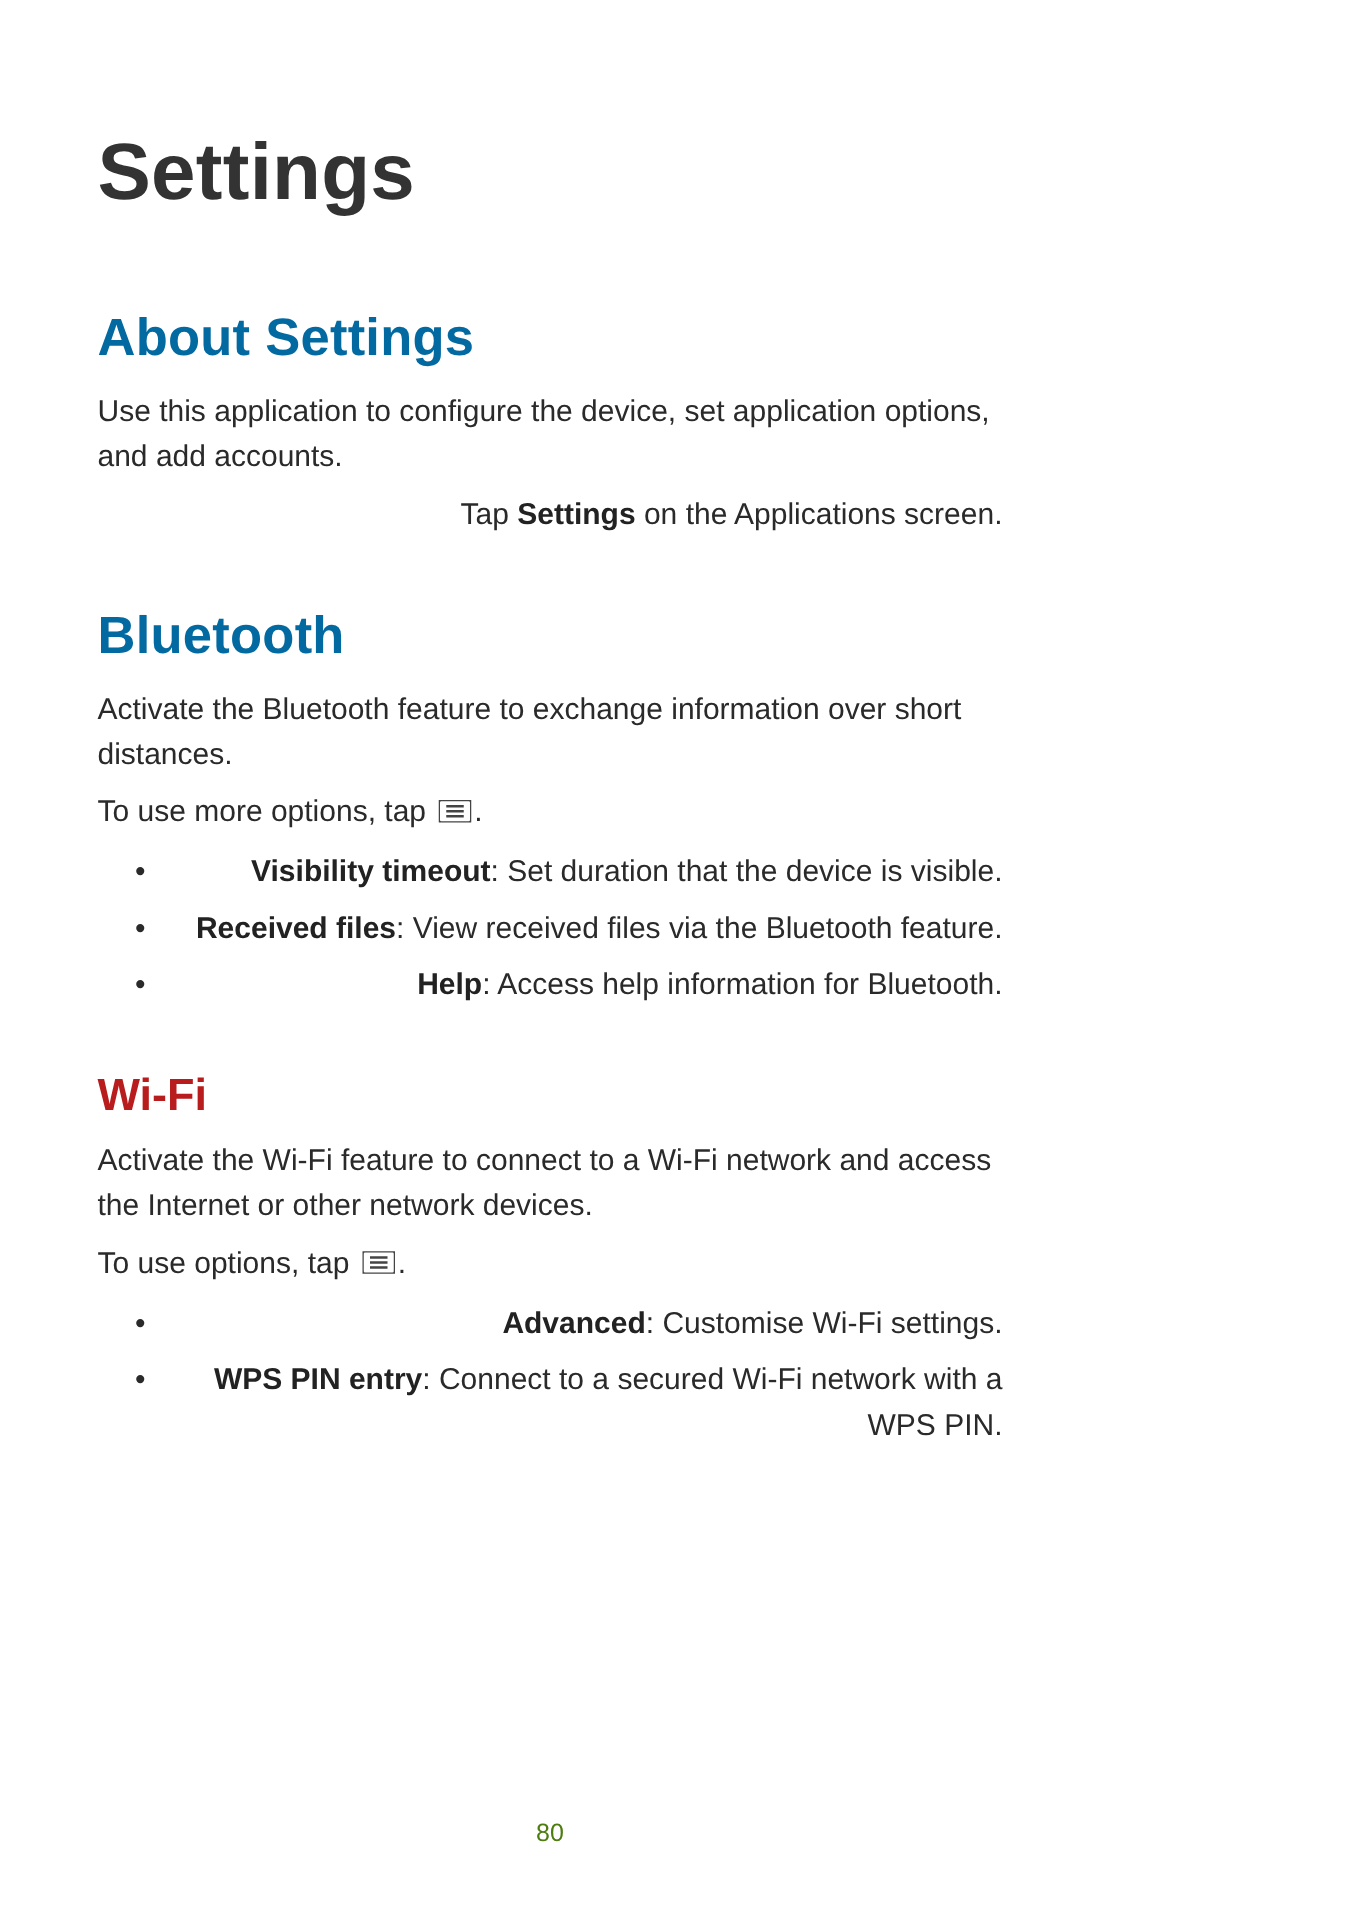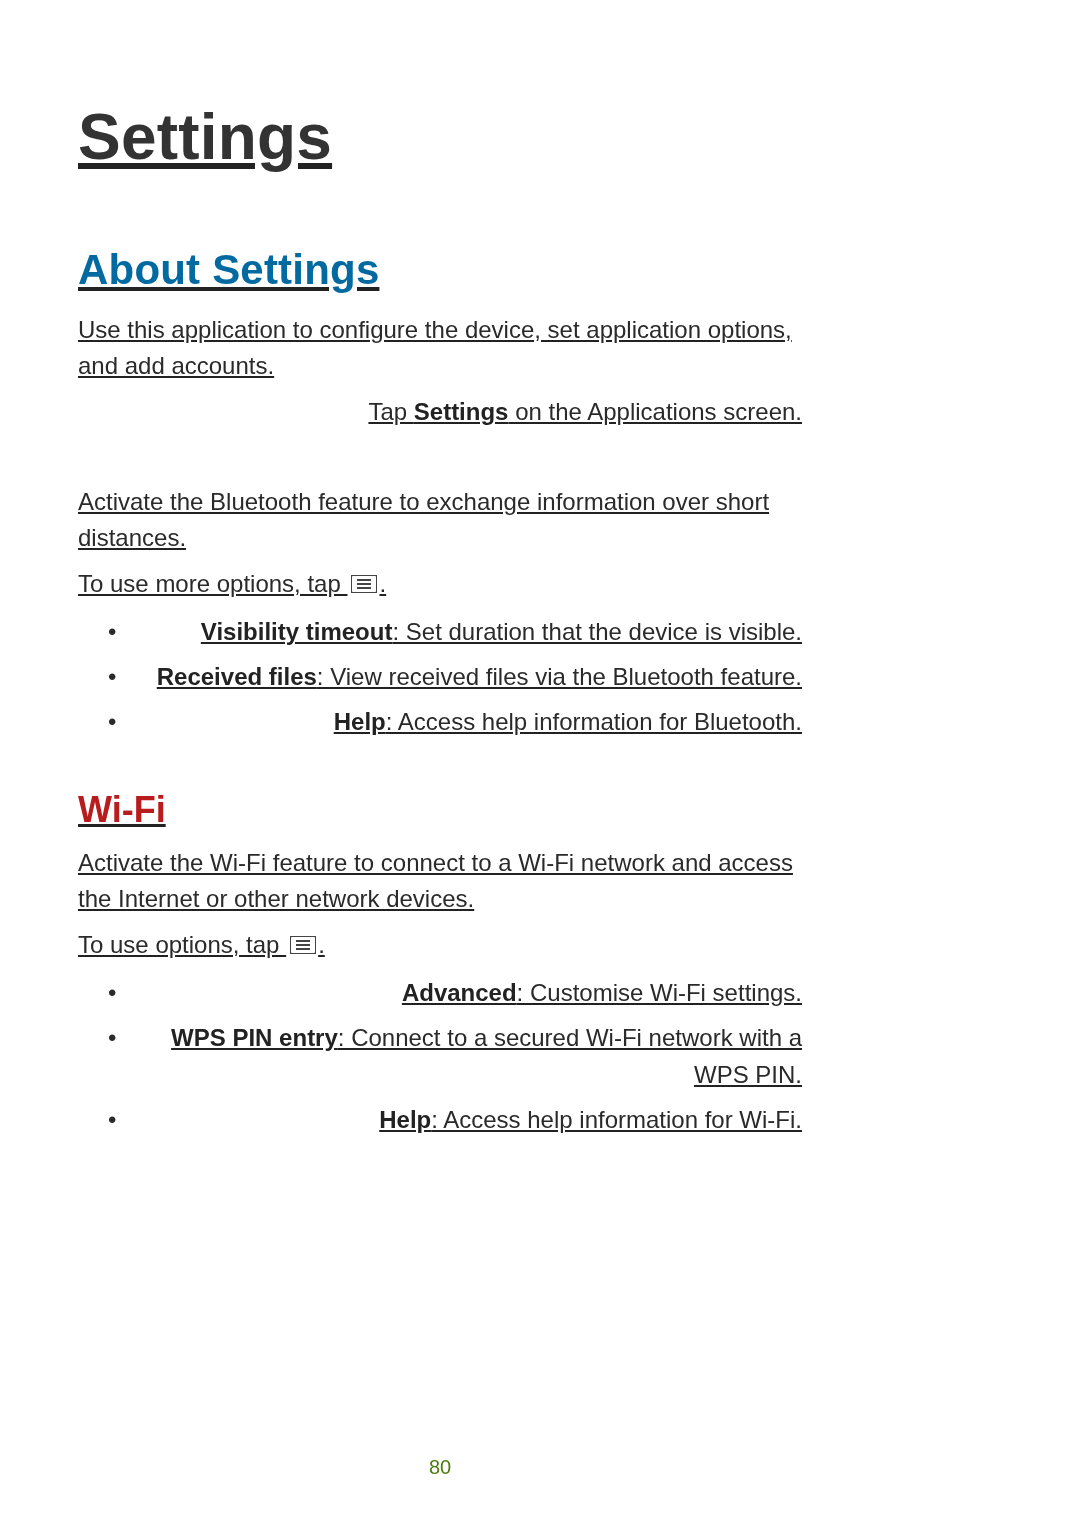--- a/index.html
+++ b/index.html
@@ -12,21 +12,20 @@
     font-family: "Segoe UI", "Myriad Pro", "Helvetica Neue", Arial, sans-serif;
     color: #222222;
     -webkit-font-smoothing: antialiased;
   }
   .page {
     position: relative;
     box-sizing: border-box;
     width: 880px;
     height: 1527px;
     padding: 100px 78px 0 78px;
-    text-decoration: underline;
   }
   h1.main-title {
     color: #333333;
     font-weight: 600;
     font-size: 64px;
     margin: 0 0 72px 0;
     letter-spacing: 0.2px;
   }
   h2.section {
     color: #0369a1;
@@ -98,20 +97,21 @@
 
   <div class="block">
     <h2 class="section">About Settings</h2>
     <p>Use this application to configure the device, set application options, and add accounts.</p>
     <p class="last-in-group">
       <span>Tap </span><span class="bold">Settings</span><span> on the Applications screen.</span>
     </p>
   </div>
 
   <div class="block-tight">
+    <h2 class="section">Bluetooth</h2>
     <p>Activate the Bluetooth feature to exchange information over short distances.</p>
     <p>
       <span>To use more options, tap </span><span class="menu-icon"><svg width="26" height="18" viewBox="0 0 26 18">
             <rect x="0" y="0" width="26" height="18" rx="2" ry="2" fill="none" stroke="#444" stroke-width="2"></rect>
             <line x1="6" y1="5" x2="20" y2="5" stroke="#444" stroke-width="2"></line>
             <line x1="6" y1="9" x2="20" y2="9" stroke="#444" stroke-width="2"></line>
             <line x1="6" y1="13" x2="20" y2="13" stroke="#444" stroke-width="2"></line>
           </svg></span><span>.</span>
     </p>
     <ul class="bullets">
@@ -128,18 +128,17 @@
       <span>To use options, tap </span><span class="menu-icon"><svg width="26" height="18" viewBox="0 0 26 18">
             <rect x="0" y="0" width="26" height="18" rx="2" ry="2" fill="none" stroke="#444" stroke-width="2"></rect>
             <line x1="6" y1="5" x2="20" y2="5" stroke="#444" stroke-width="2"></line>
             <line x1="6" y1="9" x2="20" y2="9" stroke="#444" stroke-width="2"></line>
             <line x1="6" y1="13" x2="20" y2="13" stroke="#444" stroke-width="2"></line>
           </svg></span><span>.</span>
     </p>
     <ul class="bullets">
       <li><span class="bold">Advanced</span><span>: Customise Wi-Fi settings.</span></li>
       <li><span class="bold">WPS PIN entry</span><span>: Connect to a secured Wi-Fi network with a WPS PIN.</span></li>
-      <li><span class="bold">Help</span><span>: Access help information for Wi-Fi.</span></li>
     </ul>
   </div>
 
   <div class="page-number">80</div>
 </div>
 
 </body></html>

